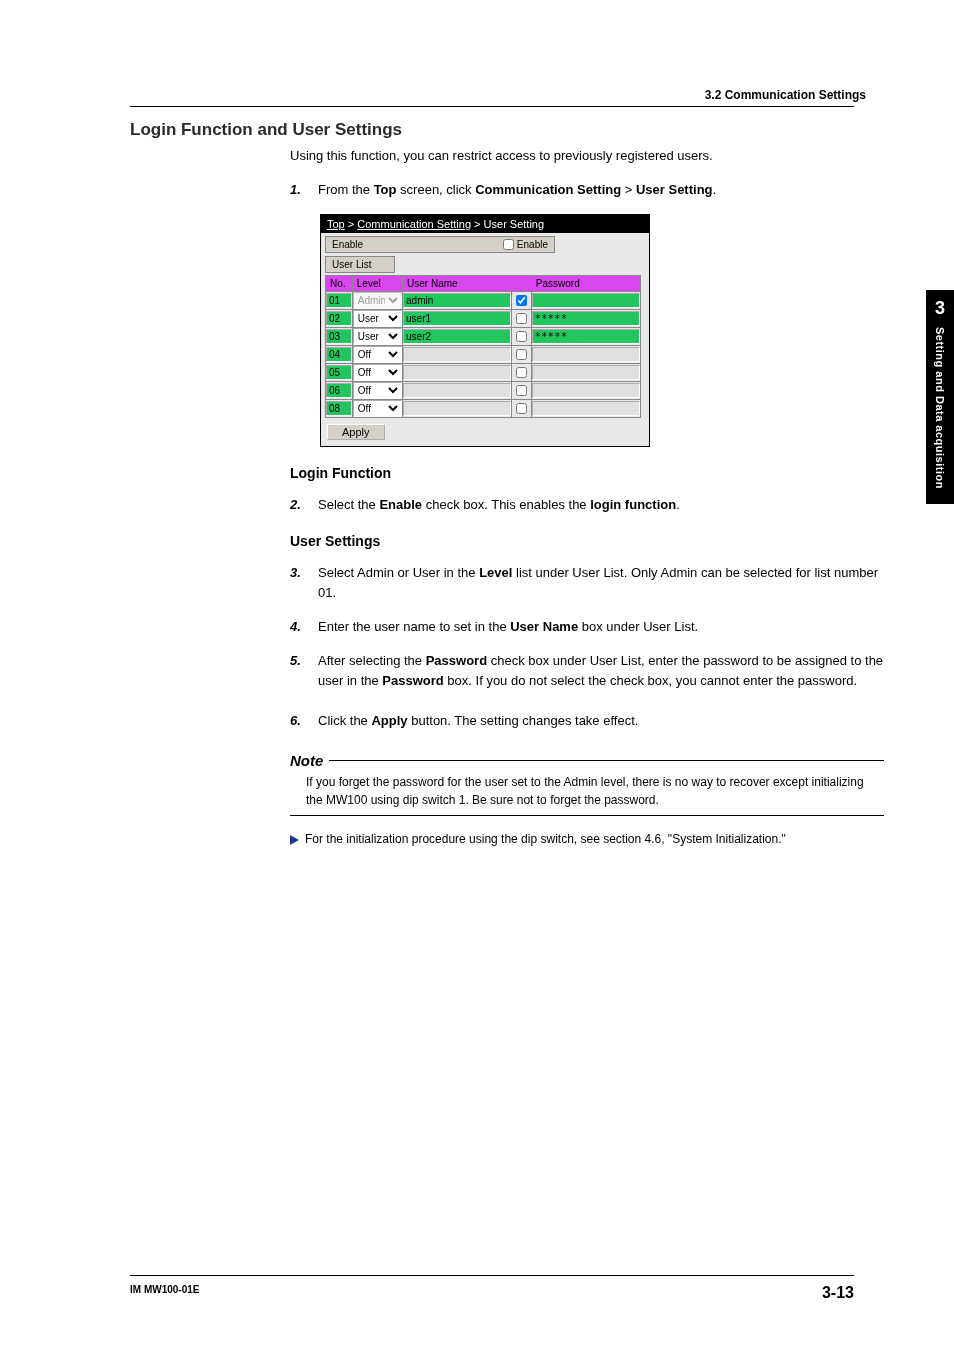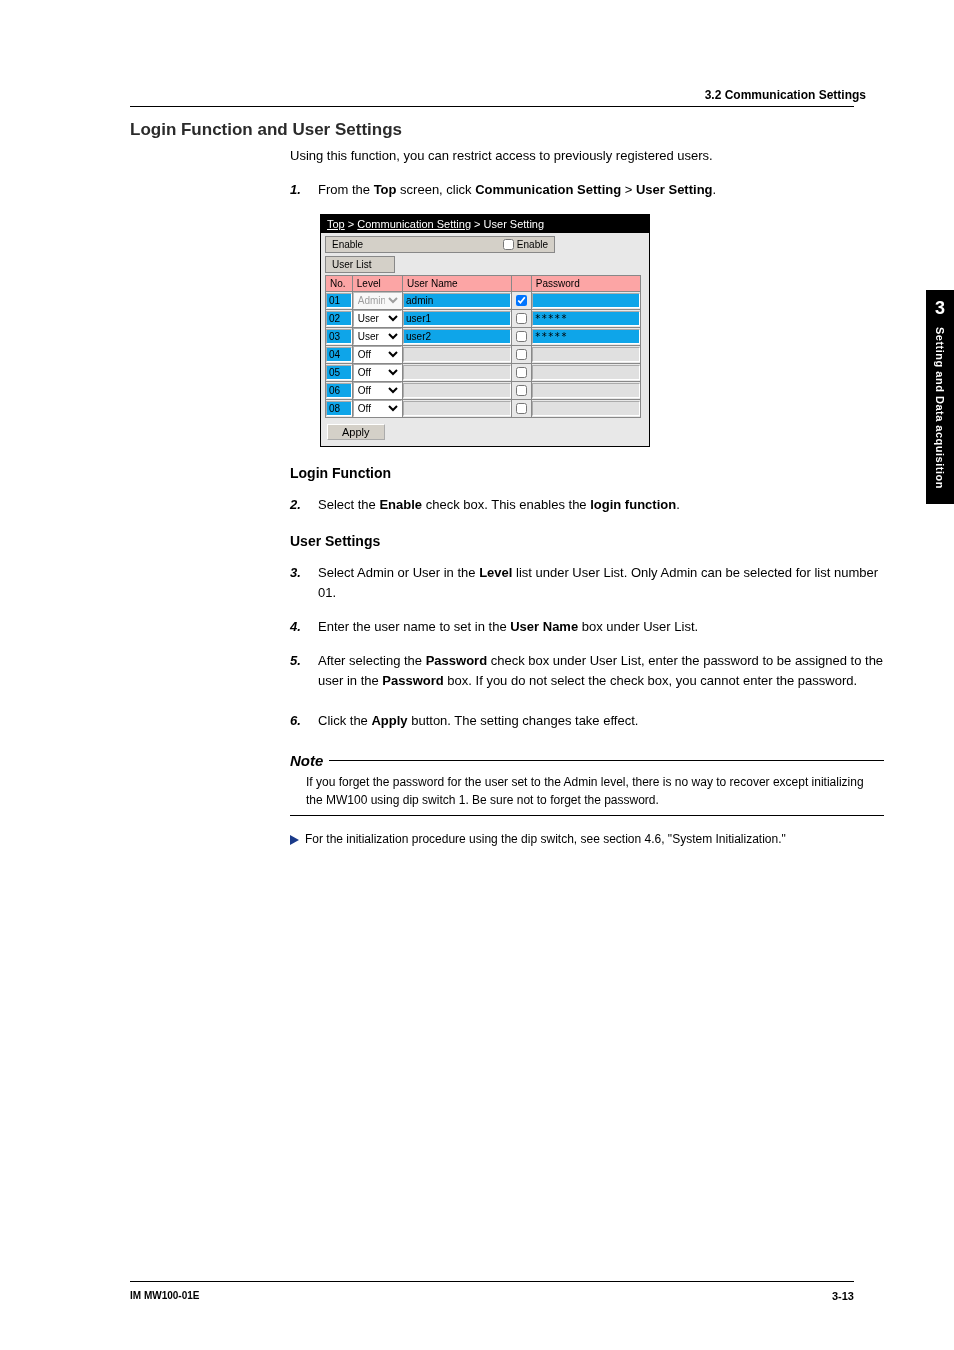--- a/index.html
+++ b/index.html
@@ -91,37 +91,37 @@
   .enable-box { margin-left: auto; display: flex; align-items: center; gap: 3px; }
   .enable-box input { width: 11px; height: 11px; }
   .sec-head.userlist { width: 70px; }
 
   .tbl {
     margin: 2px 4px 6px 4px;
     border-collapse: collapse;
     width: 316px;
   }
   .tbl th {
-    background: #fca5a5;
+    background: #d946ef;
     border: 1px solid #888;
     padding: 2px 4px;
     font-weight: normal;
     text-align: left;
     font-size: 10px;
   }
   .tbl td {
     border: 1px solid #888;
     padding: 0;
     background: #e8e8e8;
   }
   .cell-in {
     width: 100%;
     font-size: 10px;
     border: 1px inset #fff;
-    background: #0ea5e9;
+    background: #22c55e;
     padding: 0 2px;
     height: 15px;
   }
   .cell-in.pw { font-family: monospace; letter-spacing: 0.5px; }
   .cell-in.disabled { background: #e0e0e0; color: #666; }
   .cell-sel {
     width: 100%;
     font-size: 10px;
     height: 17px;
     border: 1px inset #fff;
@@ -223,21 +223,21 @@
     bottom: 48px;
     left: 130px;
     right: 100px;
     border-top: 1px solid #000;
     padding-top: 8px;
     display: flex;
     justify-content: space-between;
     font-size: 10px;
   }
   .footer .doc { font-weight: bold; }
-  .footer .pg { font-weight: bold; font-size: 11px; text-align: right; }
+  .footer .pg { font-weight: bold; font-size: 16px; text-align: right; }
 </style>
 </head>
 <body>
 
 <div class="page">
   <div class="running-head">3.2  Communication Settings</div>
   <div class="hr-top"></div>
 
   <h1 class="h1">Login Function and User Settings</h1>
 

